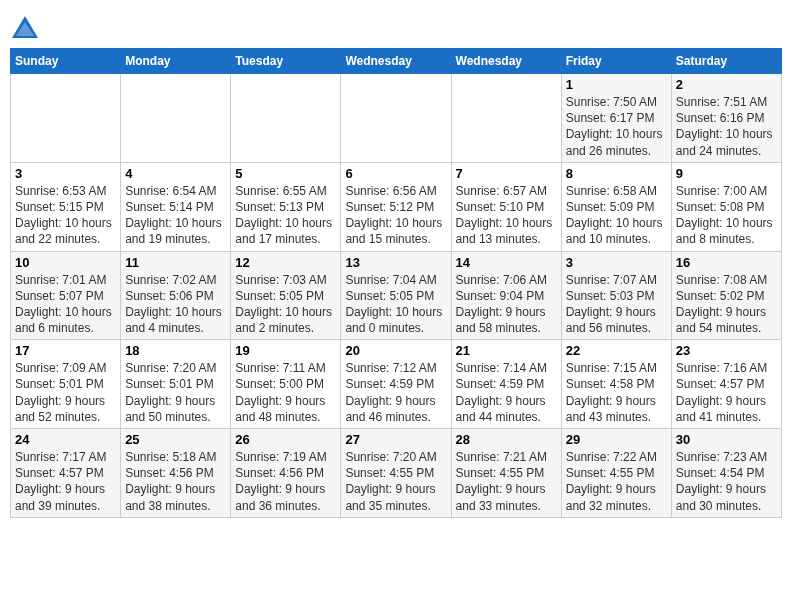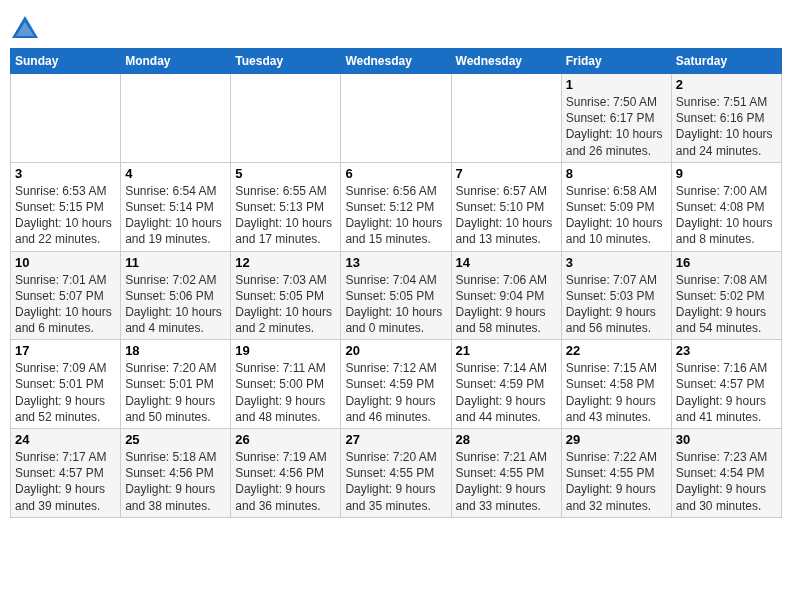--- a/index.html
+++ b/index.html
@@ -181,21 +181,21 @@
         </td>
         <td>
           <span class="day-number">8</span>
           <div class="day-info">Sunrise: 6:58 AM
 Sunset: 5:09 PM
 Daylight: 10 hours and 10 minutes.</div>
         </td>
         <td>
           <span class="day-number">9</span>
           <div class="day-info">Sunrise: 7:00 AM
-Sunset: 4:08 PM
+Sunset: 5:08 PM
 Daylight: 10 hours and 8 minutes.</div>
         </td>
       </tr>
       <tr>
         <td>
           <span class="day-number">10</span>
           <div class="day-info">Sunrise: 7:01 AM
 Sunset: 5:07 PM
 Daylight: 10 hours and 6 minutes.</div>
         </td>

